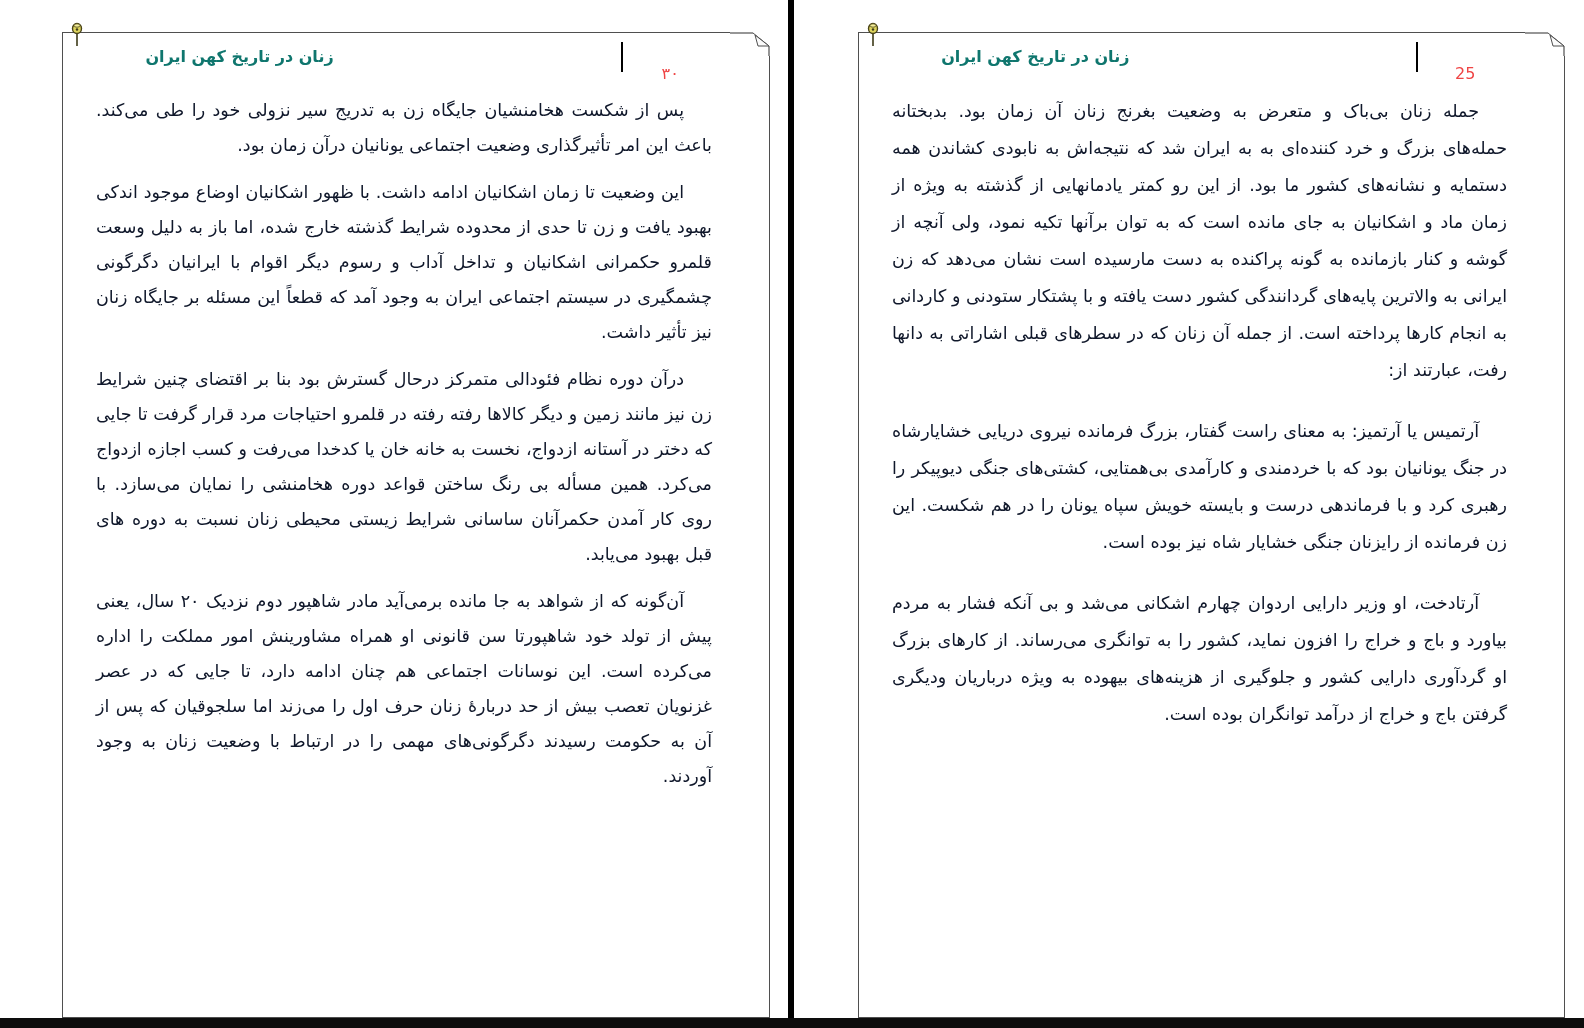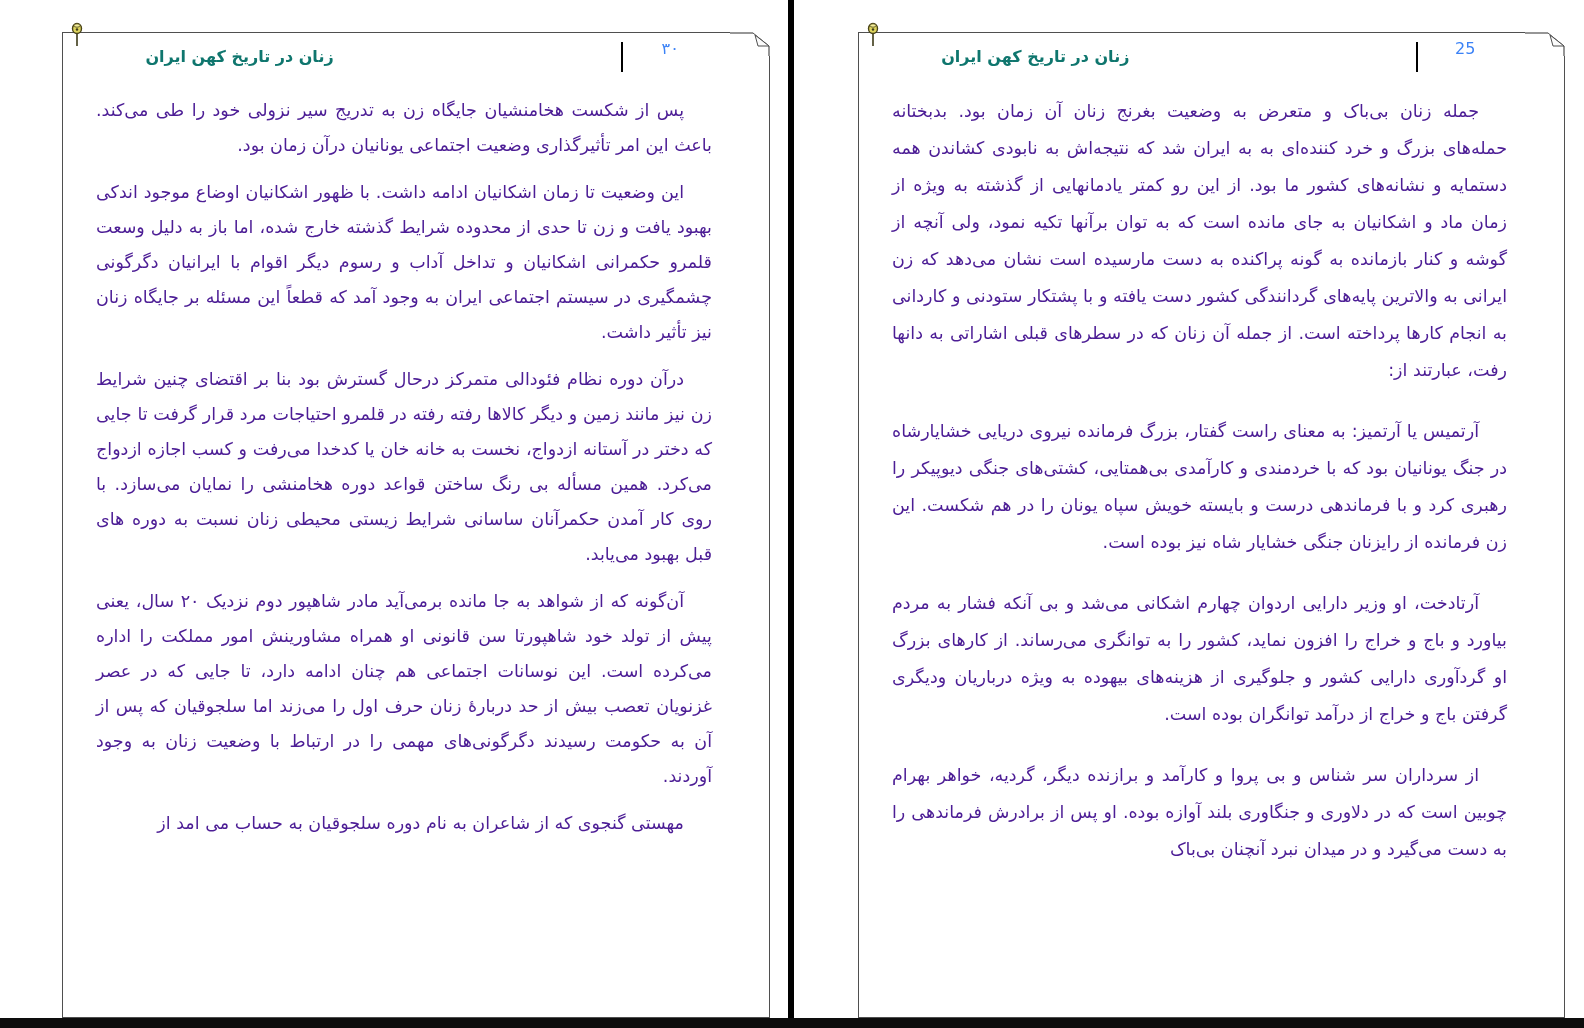--- a/index.html
+++ b/index.html
@@ -77,32 +77,32 @@
     position: absolute;
     left: 79%;
     top: 9px;
     width: 2px;
     height: 30px;
     background: #000000;
   }
   .header-number {
     position: absolute;
     left: 79%;
-    top: 6px;
+    top: 31px;
     width: 14%;
     text-align: center;
     font-size: 16px;
-    color: #3b82f6;
+    color: #ef4444;
   }
 
   .page-body {
     margin: 12px 57px 0 33px;
     direction: rtl;
     text-align: justify;
-    color: #4c1d95;
+    color: #0f172a;
   }
   .page-body p {
     margin: 0 0 12px 0;
     text-indent: 28px;
     font-size: 17.5px;
     line-height: 35px;
   }
   .page--right .page-body p {
     margin-bottom: 24px;
     line-height: 37px;
@@ -132,21 +132,20 @@
       <div class="header-title">زنان در تاریخ کهن ایران</div>
       <div class="header-divider"></div>
       <div class="header-number">۳۰</div>
     </header>
 
     <div class="page-body">
       <p>پس از شکست هخامنشیان جایگاه زن به تدریج سیر نزولی خود را طی می‌کند. باعث این امر تأثیرگذاری وضعیت اجتماعی یونانیان درآن زمان بود.</p>
       <p>این وضعیت تا زمان اشکانیان ادامه داشت. با ظهور اشکانیان اوضاع موجود اندکی بهبود یافت و زن تا حدی از محدوده شرایط گذشته خارج شده، اما باز به دلیل وسعت قلمرو حکمرانی اشکانیان و تداخل آداب و رسوم دیگر اقوام با ایرانیان دگرگونی چشمگیری در سیستم اجتماعی ایران به وجود آمد که قطعاً این مسئله بر جایگاه زنان نیز تأثیر داشت.</p>
       <p>درآن دوره نظام فئودالی متمرکز درحال گسترش بود بنا بر اقتضای چنین شرایط زن نیز مانند زمین و دیگر کالاها رفته رفته در قلمرو احتیاجات مرد قرار گرفت تا جایی که دختر در آستانه ازدواج، نخست به خانه خان یا کدخدا می‌رفت و کسب اجازه ازدواج می‌کرد. همین مسأله بی رنگ ساختن قواعد دوره هخامنشی را نمایان می‌سازد. با روی کار آمدن حکمرآنان ساسانی شرایط زیستی محیطی زنان نسبت به دوره های قبل بهبود می‌یابد.</p>
       <p>آن‌گونه که از شواهد به جا مانده برمی‌آید مادر شاهپور دوم نزدیک ۲۰ سال، یعنی پیش از تولد خود شاهپورتا سن قانونی او همراه مشاورینش امور مملکت را اداره می‌کرده است. این نوسانات اجتماعی هم چنان ادامه دارد، تا جایی که در عصر غزنویان تعصب بیش از حد دربارۀ زنان حرف اول را می‌زند اما سلجوقیان که پس از آن به حکومت رسیدند دگرگونی‌های مهمی را در ارتباط با وضعیت زنان به وجود آوردند.</p>
-      <p>مهستی گنجوی که از شاعران به نام دوره سلجوقیان به حساب می امد از</p>
     </div>
   </section>
 
   <div class="spine"></div>
 
   <section class="page page--right">
     <svg class="pushpin" viewBox="0 0 16 28" aria-hidden="true">
       <line x1="8" y1="12" x2="8" y2="25" stroke="#3d3a18" stroke-width="1.6"></line>
       <ellipse cx="8" cy="7.5" rx="4.5" ry="5" fill="#ddd45e" stroke="#4a4418" stroke-width="1.4"></ellipse>
       <ellipse cx="8" cy="4.5" rx="3" ry="1.7" fill="#f4ee9a" stroke="#4a4418" stroke-width="0.8"></ellipse>
@@ -163,19 +162,18 @@
     <header class="page-header">
       <div class="header-title">زنان در تاریخ کهن ایران</div>
       <div class="header-divider"></div>
       <div class="header-number">25</div>
     </header>
 
     <div class="page-body">
       <p>جمله زنان بی‌باک و متعرض به وضعیت بغرنج زنان آن زمان بود. بدبختانه حمله‌های بزرگ و خرد کننده‌ای به به ایران شد که نتیجه‌اش به نابودی کشاندن همه دستمایه و نشانه‌های کشور ما بود. از این رو کمتر یادمانهایی از گذشته به ویژه از زمان ماد و اشکانیان به جای مانده است که به توان برآنها تکیه نمود، ولی آنچه از گوشه و کنار بازمانده به گونه پراکنده به دست مارسیده است نشان می‌دهد که زن ایرانی به والاترین پایه‌های گردانندگی کشور دست یافته و با پشتکار ستودنی و کاردانی به انجام کارها پرداخته است. از جمله آن زنان که در سطرهای قبلی اشاراتی به دانها رفت، عبارتند از:</p>
       <p>آرتمیس یا آرتمیز: به معنای راست گفتار، بزرگ فرمانده نیروی دریایی خشایارشاه در جنگ یونانیان بود که با خردمندی و کارآمدی بی‌همتایی، کشتی‌های جنگی دیوپیکر را رهبری کرد و با فرماندهی درست و بایسته خویش سپاه یونان را در هم شکست. این زن فرمانده از رایزنان جنگی خشایار شاه نیز بوده است.</p>
       <p>آرتادخت، او وزیر دارایی اردوان چهارم اشکانی می‌شد و بی آنکه فشار به مردم بیاورد و باج و خراج را افزون نماید، کشور را به توانگری می‌رساند. از کارهای بزرگ او گردآوری دارایی کشور و جلوگیری از هزینه‌های بیهوده به ویژه درباریان ودیگری گرفتن باج و خراج از درآمد توانگران بوده است.</p>
-      <p>از سرداران سر شناس و بی پروا و کارآمد و برازنده دیگر، گردیه، خواهر بهرام چوبین است که در دلاوری و جنگاوری بلند آوازه بوده. او پس از برادرش فرماندهی را به دست می‌گیرد و در میدان نبرد آنچنان بی‌باک</p>
     </div>
   </section>
 
   <div class="bottom-bar"></div>
 
 </div>
 
 </body></html>

